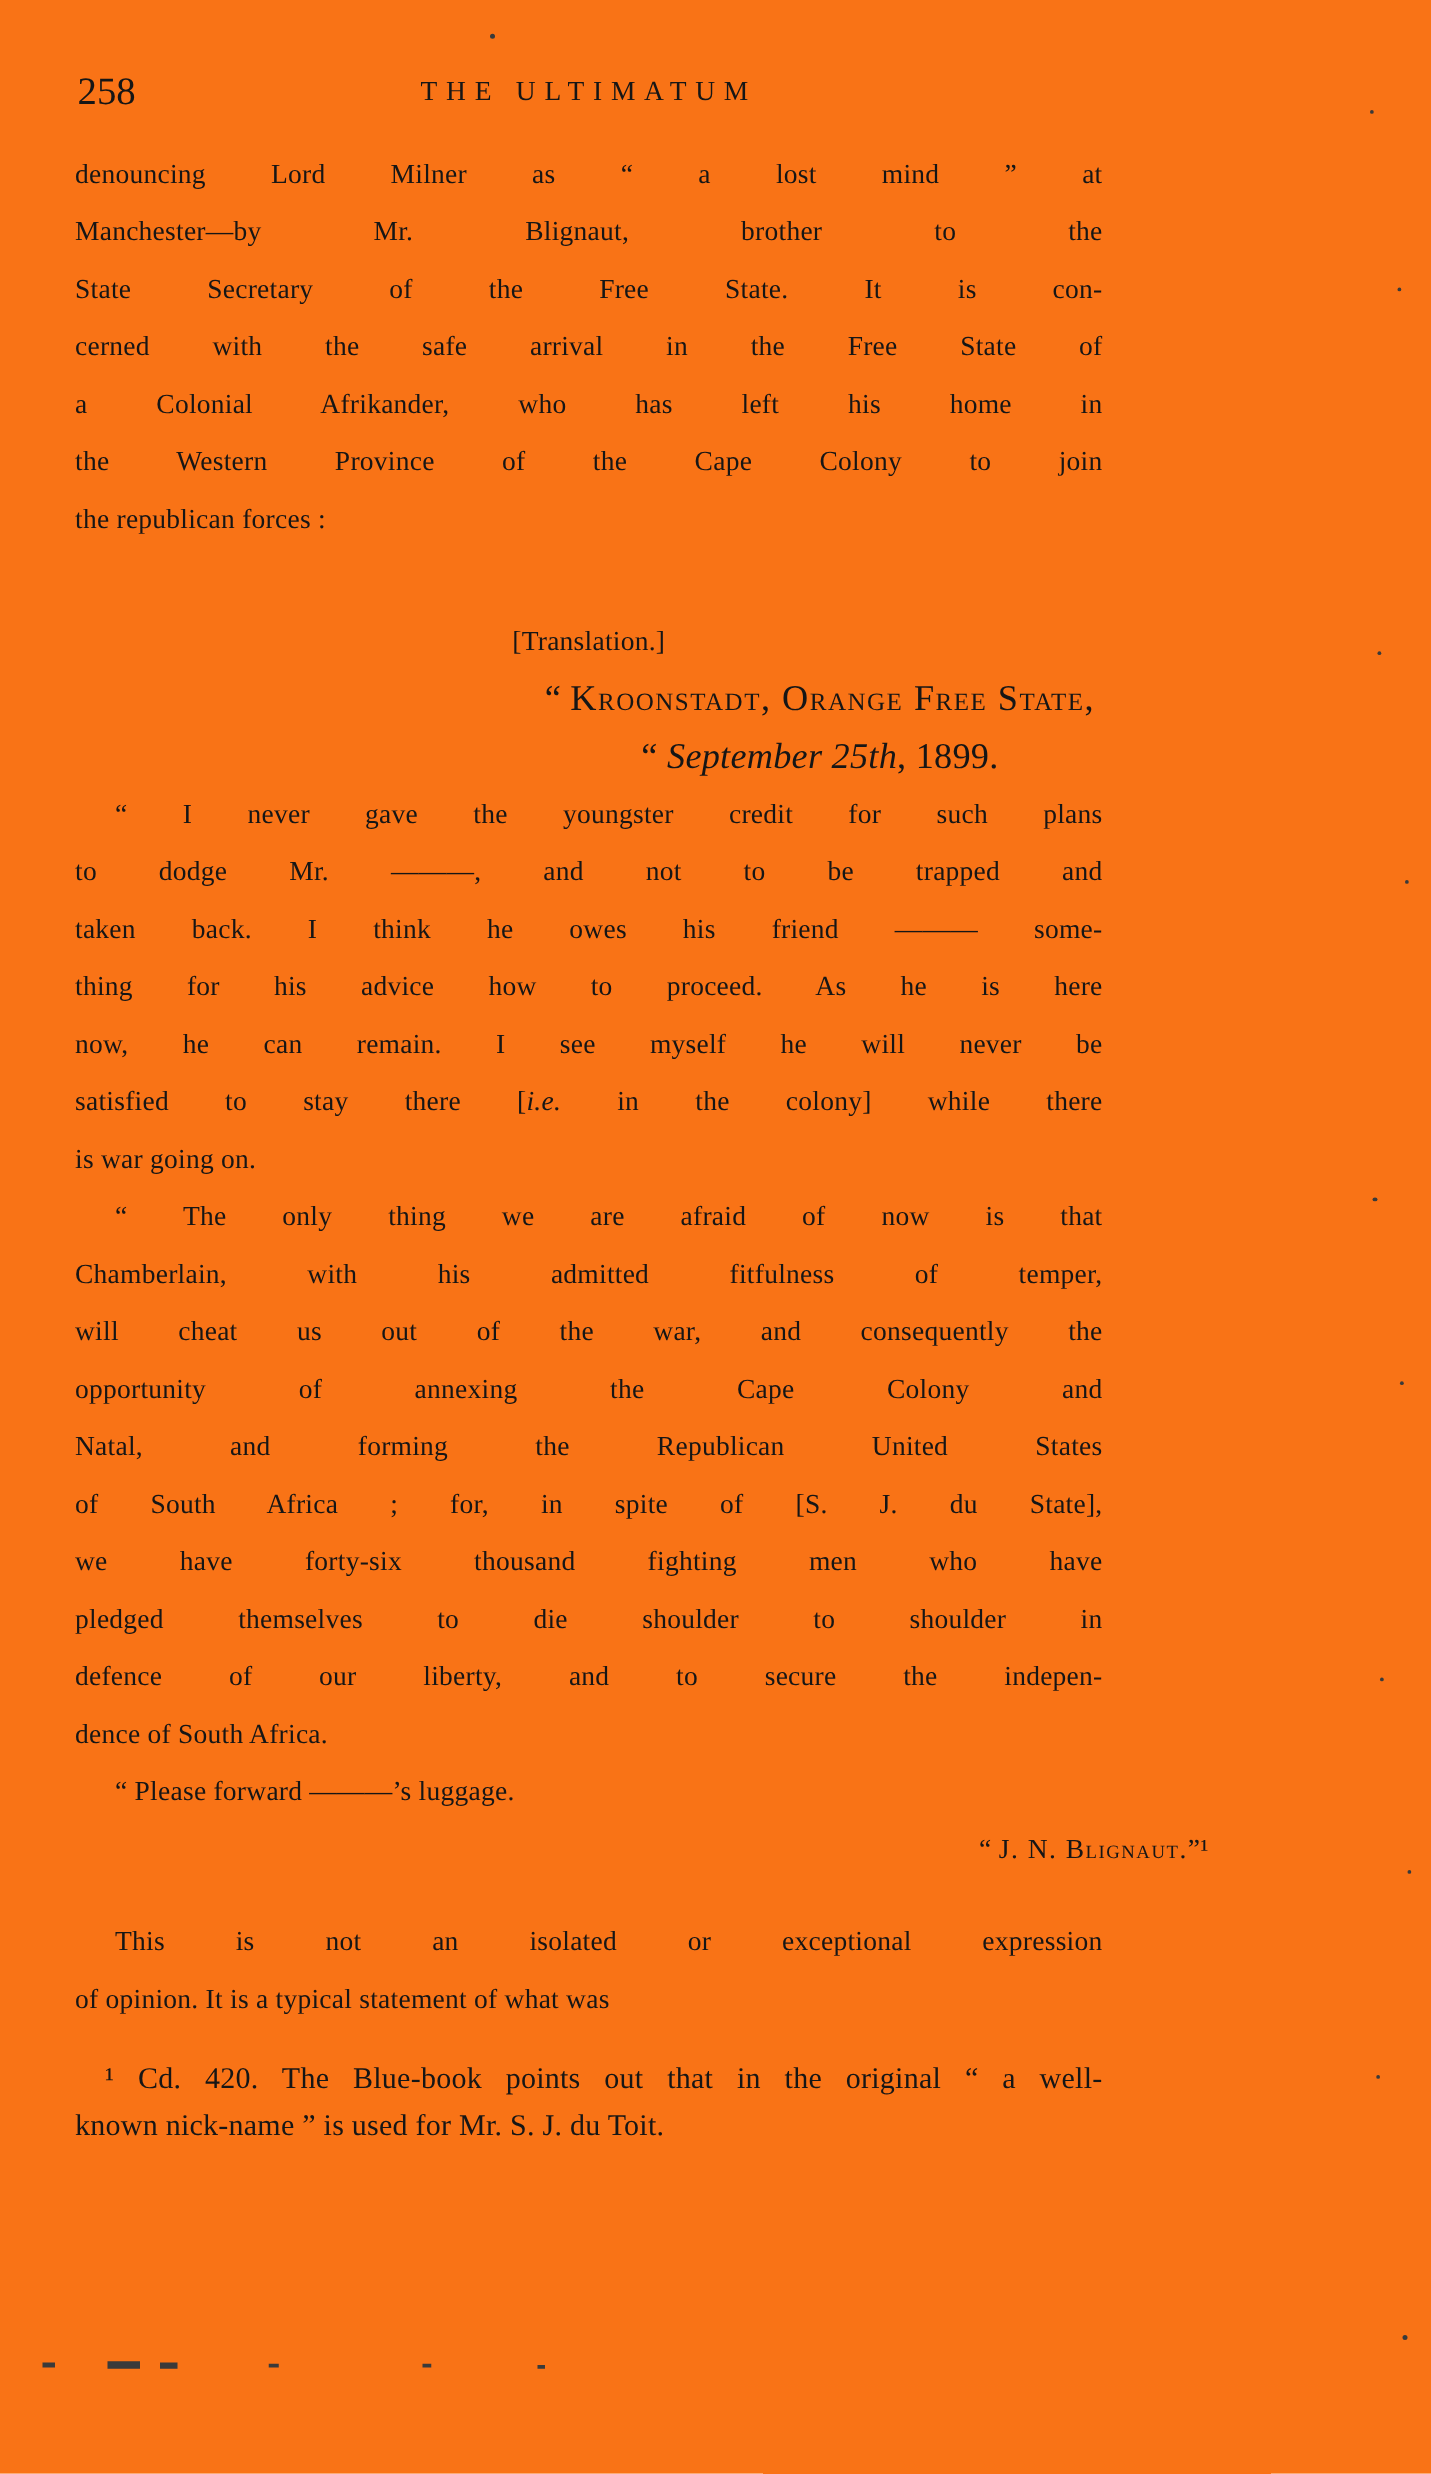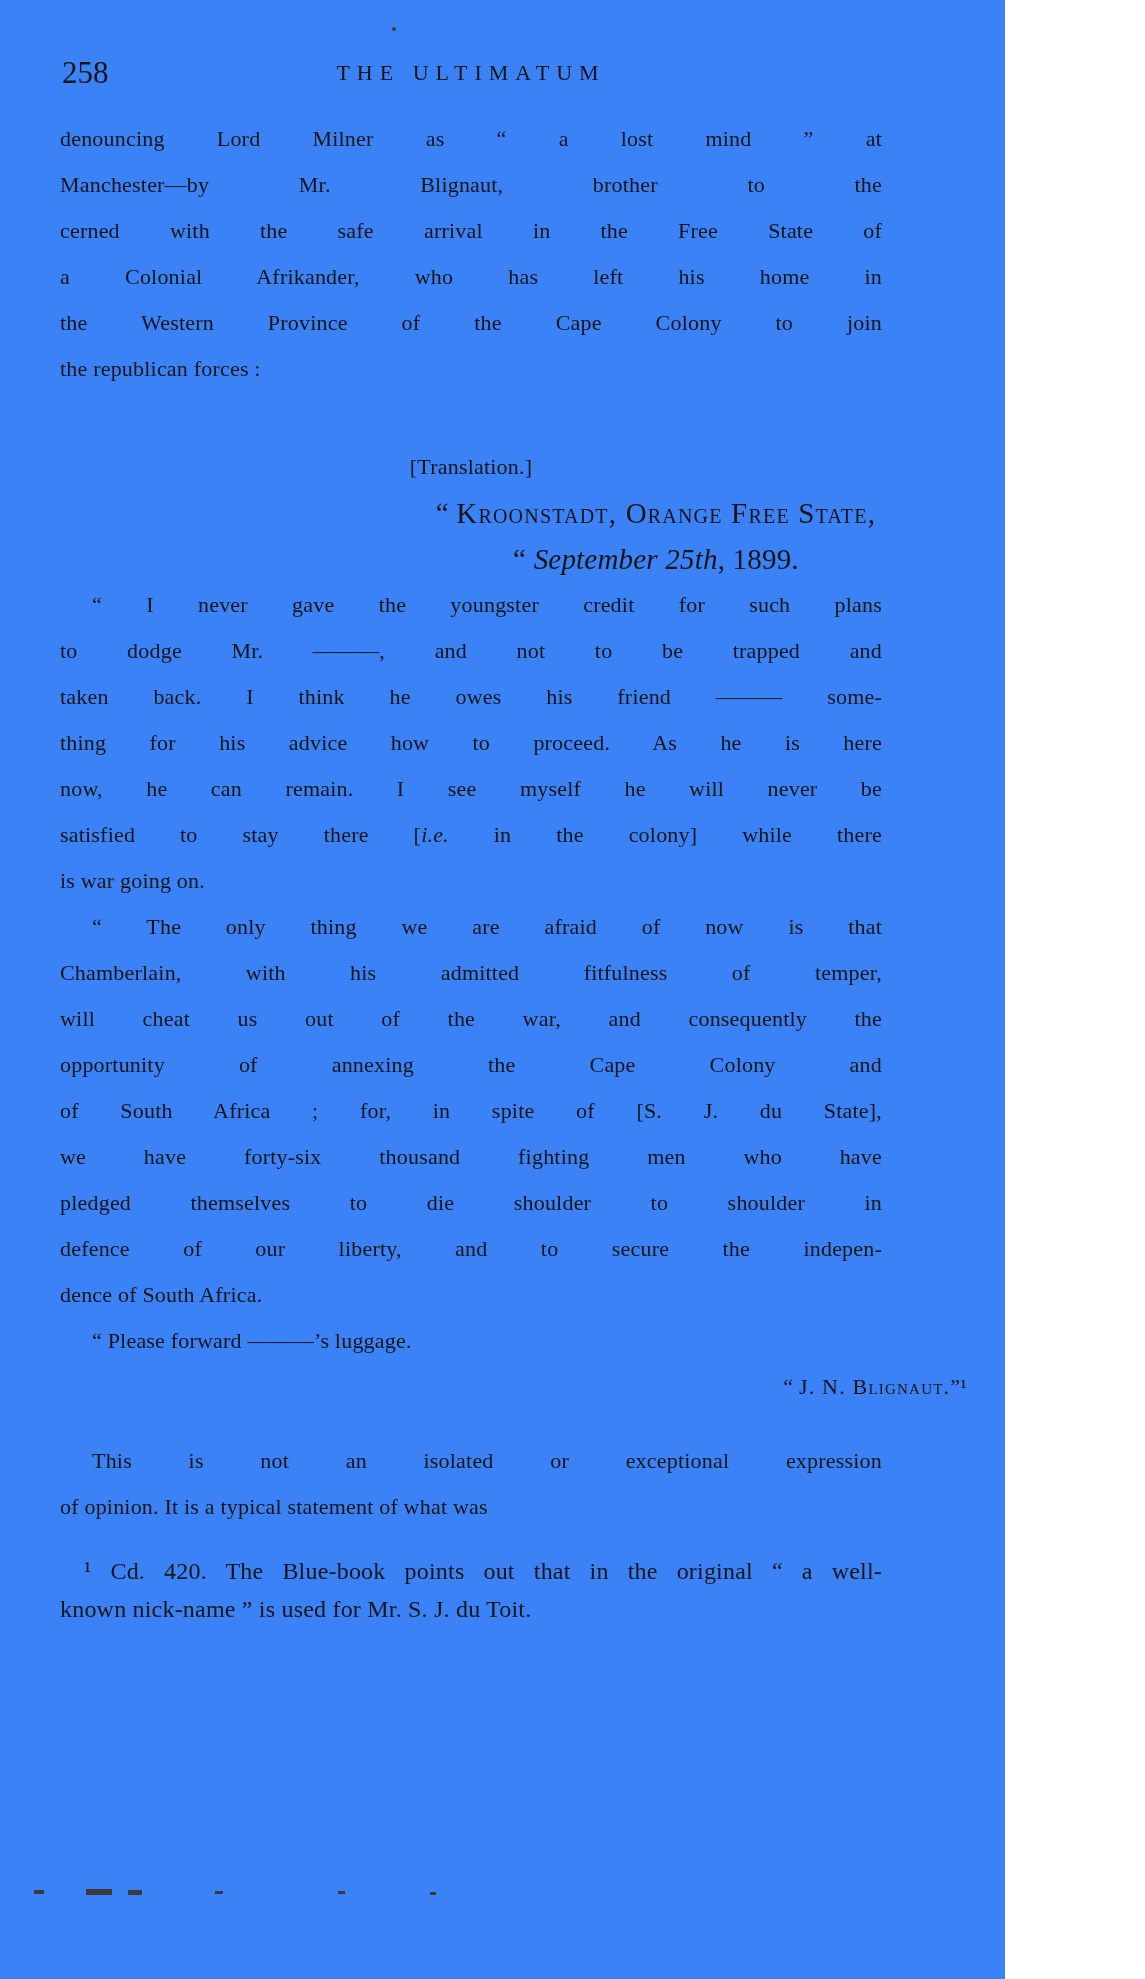--- a/index.html
+++ b/index.html
@@ -1,19 +1,19 @@
 <!DOCTYPE html>
 <html><head>
 <meta charset="utf-8">
 <style>
   html,body { margin:0; padding:0; background:#ffffff; }
   .page {
     position:relative;
-    width:1005px; height:1979px;
-    background:#3b82f6;
+    width:1145px; height:1979px;
+    background:#f97316;
     color:#161616;
     font-family:"Liberation Serif", serif;
     overflow:hidden;
   }
   .content { position:absolute; left:60px; top:50px; width:822px; }
 
   
   .runhead { position:relative; height:46px; margin-bottom:20px; }
   .pagenum { position:absolute; left:2px; top:0; font-size:31px; line-height:46px; }
   .headtitle {
@@ -55,20 +55,21 @@
 <div class="page">
   <div class="content">
     <div class="runhead">
       <span class="pagenum">258</span>
       <span class="headtitle">THE ULTIMATUM</span>
     </div>
     <div>
         <div class="blk body">
           <div class="ln">denouncing Lord Milner as “ a lost mind ” at</div>
           <div class="ln">Manchester—by Mr. Blignaut, brother to the</div>
+          <div class="ln">State Secretary of the Free State.  It is con-</div>
           <div class="ln">cerned with the safe arrival in the Free State of</div>
           <div class="ln">a Colonial Afrikander, who has left his home in</div>
           <div class="ln">the Western Province of the Cape Colony to join</div>
           <div class="ln last">the republican forces :</div>
         </div>
         <div class="blk center">
           <div class="ln last">[Translation.]</div>
         </div>
         <div class="blk dateline">
           <div class="ln">“ <span class="sc">Kroonstadt, Orange Free State,</span></div>
@@ -81,20 +82,21 @@
           <div class="ln">thing for his advice how to proceed.  As he is here</div>
           <div class="ln">now, he can remain.  I see myself he will never be</div>
           <div class="ln">satisfied to stay there [<i>i.e.</i> in the colony] while there</div>
           <div class="ln last">is war going on.</div>
         </div>
         <div class="blk body indent">
           <div class="ln">“ The only thing we are afraid of now is that</div>
           <div class="ln">Chamberlain, with his admitted fitfulness of temper,</div>
           <div class="ln">will cheat us out of the war, and consequently the</div>
           <div class="ln">opportunity of annexing the Cape Colony and</div>
+          <div class="ln">Natal, and forming the Republican United States</div>
           <div class="ln">of South Africa ; for, in spite of [S. J. du State],</div>
           <div class="ln">we have forty-six thousand fighting men who have</div>
           <div class="ln">pledged themselves to die shoulder to shoulder in</div>
           <div class="ln">defence of our liberty, and to secure the indepen-</div>
           <div class="ln last">dence of South Africa.</div>
         </div>
         <div class="blk body indent">
           <div class="ln last">“ Please forward ———’s luggage.</div>
         </div>
         <div class="blk signature">

